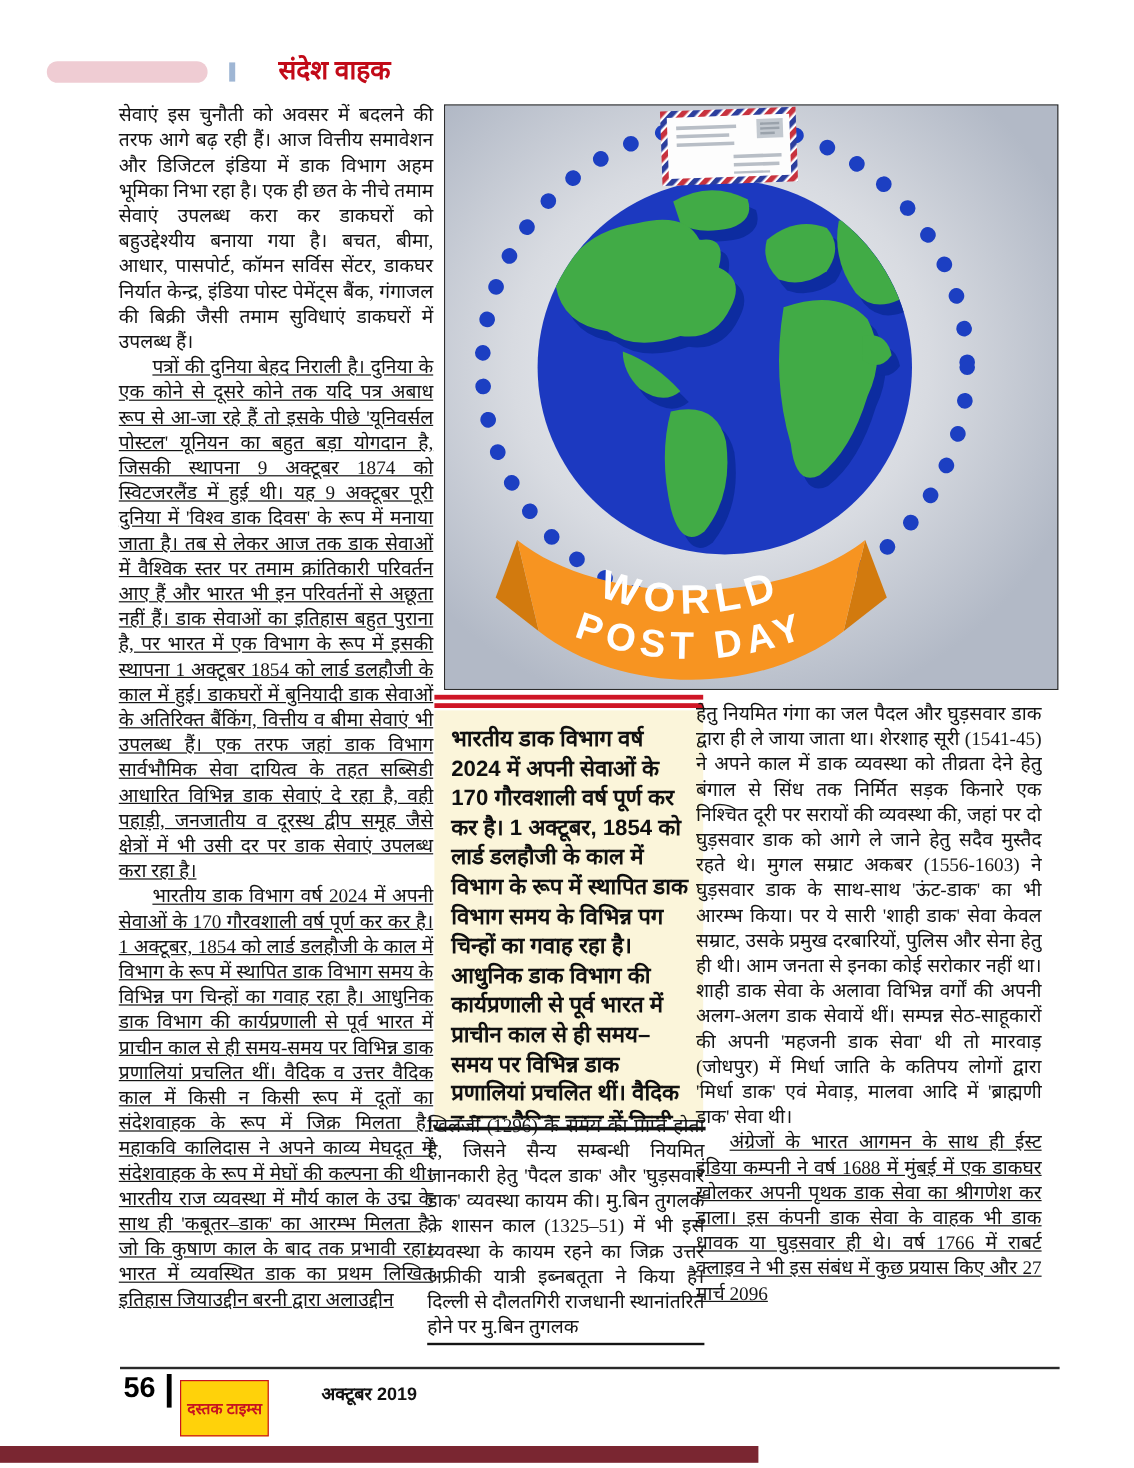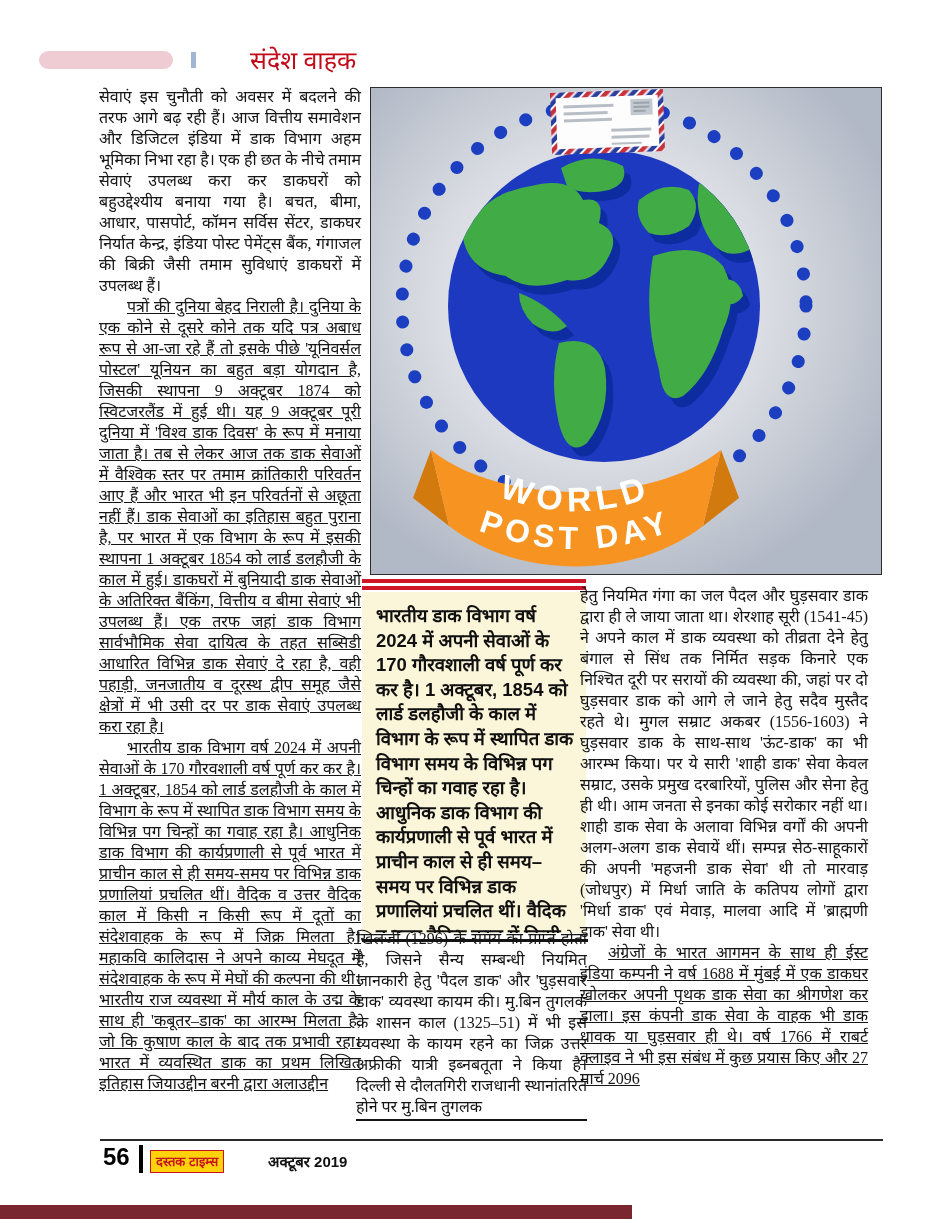--- a/index.html
+++ b/index.html
@@ -8,22 +8,22 @@
     position:relative; background:#ffffff; overflow:hidden;
     font-family:"Liberation Serif", serif; color:#151515;
   }
   .abs { position:absolute; }
   .col { text-align:justify; font-size:16px; line-height:21px; }
   .col p.indent { text-indent:28px;text-decoration:underline; }
 
   
   .pill { left:39px; top:51px; width:134px; height:18px; background:#efccd3; border-radius:10px; }
   .tick { left:191px; top:52px; width:5px; height:16px; background:#9fb6d4; }
-  .ptitle { left:232px; top:42px; font-size:25px; font-weight:normal; color:#c20a18;
-            font-family:"Liberation Serif", serif;margin-left:18px; }
+  .ptitle { left:232px; top:42px; font-size:22px; font-weight:bold; color:#c20a18;
+            font-family:"Liberation Serif", serif; }
 
   
   #leftcol  { left:99px;  top:86px;  width:262px; }
   #midcol   { left:356px; top:928px; width:231px; }
   #rightcol { left:580px; top:585px; width:288px; }
 
   
   .panel { left:370px; top:87px; width:512px; height:488px; border:1px solid #2d2d2d; background:#c2c7d1; }
   .panel svg { display:block; }
 
@@ -37,21 +37,21 @@
 
   .div1 { left:362px; top:939px;  width:226px; height:3px; background:#141414; }
   .div2 { left:356px; top:1119px; width:231px; height:2px; background:#141414; }
 
   
   .footrule { left:100px; top:1139px; width:783px; height:2px; background:#2a2a2a; }
   .pageno { left:103px; top:1143px; font-family:"Liberation Sans",sans-serif; font-weight:bold; font-size:24px; color:#000; }
   .fbar   { left:139px; top:1145px; width:4px; height:28px; background:#000; }
   .flogo  { left:150px; top:1150px; background:#ffd20a; color:#c81420; border:1px solid #c81420;
             font-family:"Liberation Sans",sans-serif; font-weight:bold; font-size:13px;
-            padding:2px 5px; line-height:17px; }
+            padding:14px 5px; line-height:17px; }
   .fissue { left:268px; top:1151px; font-family:"Liberation Sans",sans-serif; font-weight:bold; font-size:15px; color:#111; }
 
   .bottombar { left:0; top:1205px; width:632px; height:14px; background:#7a2631; }
 </style>
 </head>
 <body>
 
 <div class="abs pill"></div>
 <div class="abs tick"></div>
 <div class="abs ptitle">संदेश वाहक</div>

